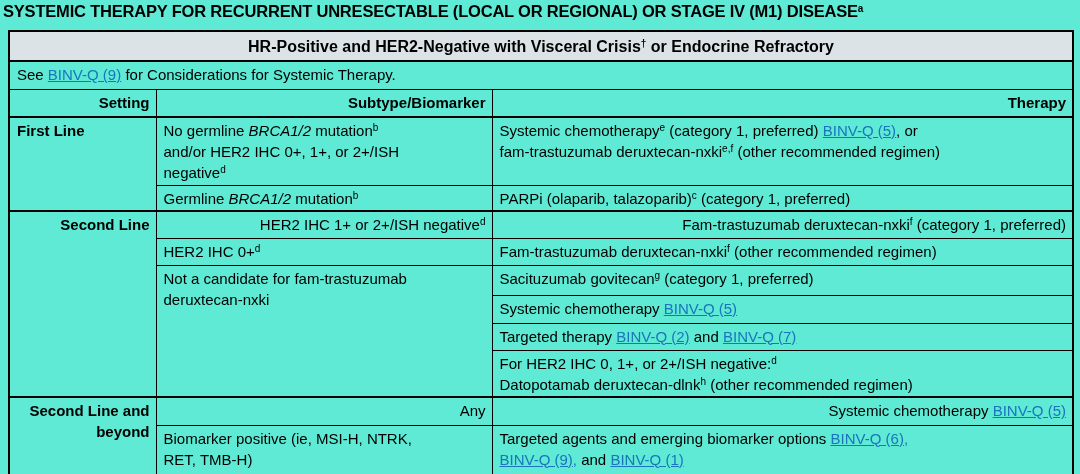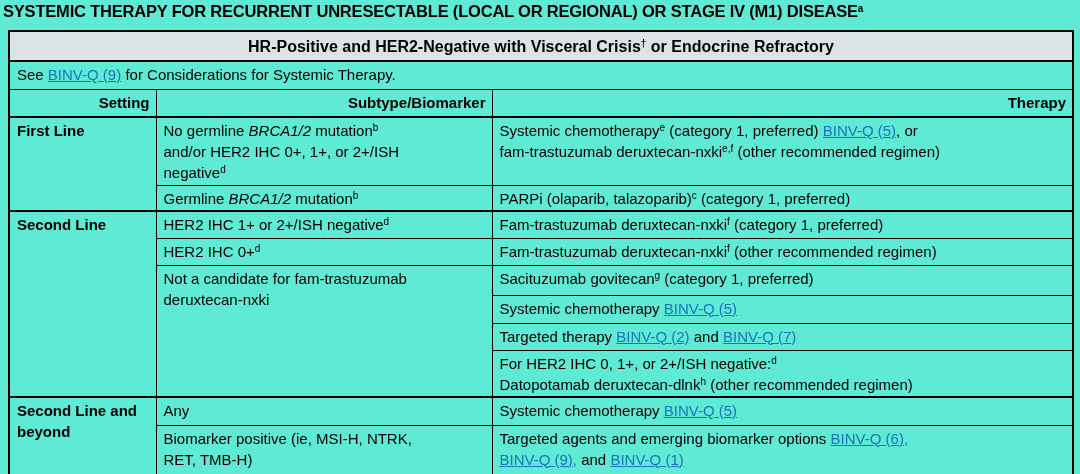--- a/index.html
+++ b/index.html
@@ -16,21 +16,21 @@
     padding:2px 6px 1px 7px;
     font-size:15px; line-height:21px;
     vertical-align:top;
     overflow:hidden;
   }
   tr.band td {
     background:#dce3e7; text-align:center; font-weight:bold; font-size:16px;
     vertical-align:middle; border-bottom-width:2.5px; padding:2px 6px;
   }
   tr.colhead td { font-weight:bold; border-bottom-width:2.5px;text-align:right; }
-  tr.thick-top td { border-top-width:2.5px; }
+  tr.thick-top td { border-top-width:2.5px;text-align:right; }
   td.setting-cell { font-weight:bold; }
   .sup { font-size:10px; position:relative; top:-5px; line-height:0; }
   .link { color:#1b74bc; text-decoration:underline; cursor:pointer; }
   i { font-style:italic; }
 </style>
 </head>
 <body>
 
 <div class="page">
 

